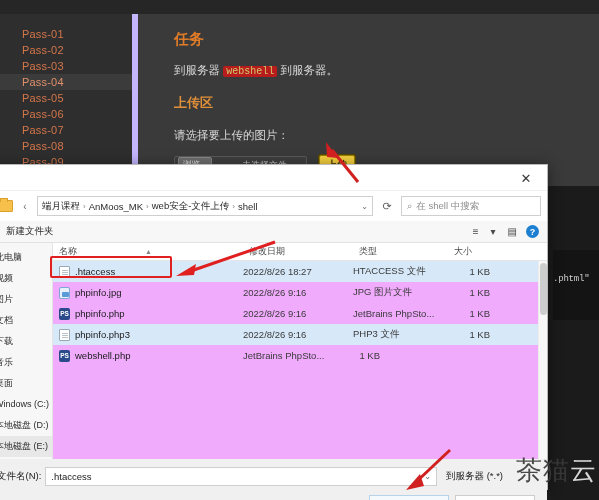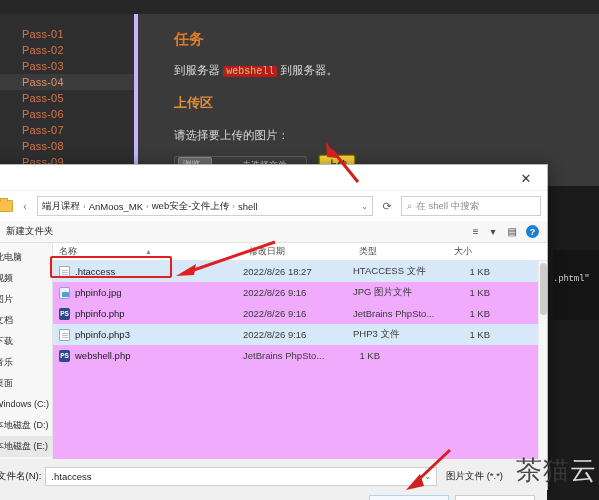--- a/index.html
+++ b/index.html
@@ -10,21 +10,21 @@
     background:#000; position:relative;
   }
 
   
   #page-root { position:absolute; inset:0; background:#1b1b1b; }
 
   .browser-topbar { position:absolute; left:0; top:0; width:599px; height:14px; background:#262626; }
 
   .site-sidebar {
     position:absolute; left:0; top:14px; width:138px; height:172px;
-    background:#2e2e2e; border-right:4px solid #c4b5fd;
+    background:#2e2e2e; border-right:6px solid #c4b5fd;
     padding-top:12px;
   }
   .pass-item {
     color:#d4764a; font-size:11px; padding:2px 0 2px 22px; letter-spacing:.2px;
     white-space:nowrap;
   }
   .pass-item.active { background:#3b3b3b; color:#e0906a; }
 
   .site-main {
     position:absolute; left:138px; top:14px; width:461px; height:172px;
@@ -377,21 +377,21 @@
   </div>
 
   <div class="dlg-foot">
     <div class="foot-row1">
       <span class="fn-label">文件名(N):</span>
       <div class="fn-input">
         <span>.htaccess</span>
         <span class="fn-caret">⌄</span>
       </div>
       <div class="filter-sel">
-        <span>图片文件 (*.*)</span>
+        <span>到服务器 (*.*)</span>
       </div>
     </div>
     <div class="foot-row2">
       <div class="dlg-btn primary">打开(O)</div>
       <div class="dlg-btn">取消</div>
     </div>
   </div>
 </div>
 
 <div class="anno-box" style="left:50px; top:256px; width:122px; height:22px;"></div>

